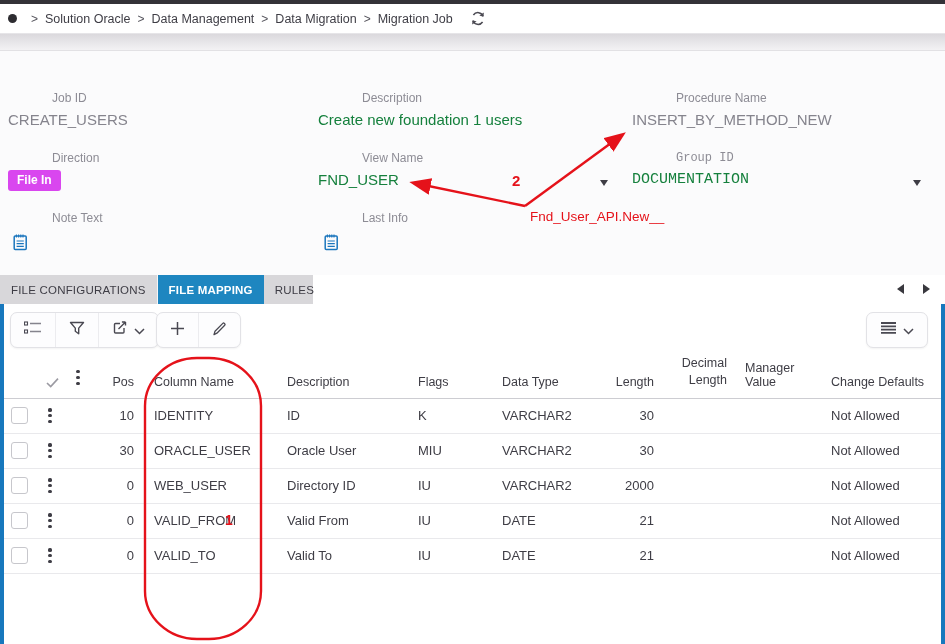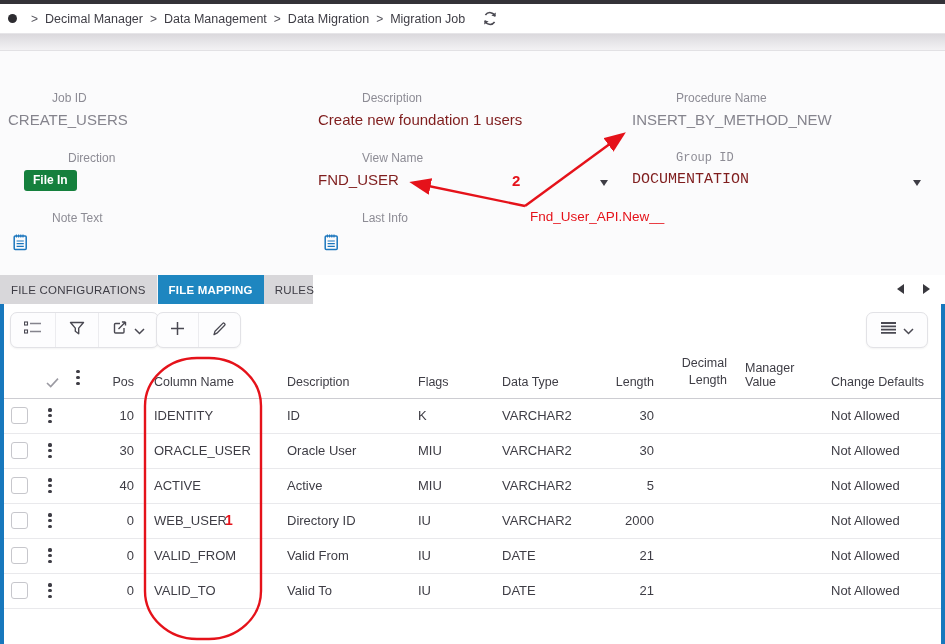--- a/index.html
+++ b/index.html
@@ -27,23 +27,23 @@
     left:0; top:34px; width:945px; height:17px;
     background:linear-gradient(#dbd9dd,#f3f2f4);
     border-bottom:1px solid #e2e1e4;
   }
 
   
   .form-panel { left:0; top:51px; width:945px; height:224px; background:#fbfbfc; }
   .f-label { font-size:12px; color:#8d8c95;margin-left:44px; }
   .f-value { font-size:15px; margin-top:6px; }
   .val-gray { color:#85848d; }
-  .val-dark { color:#7f1d1d; }
+  .val-dark { color:#15803d; }
   .badge {
-    display:inline-block; background:#15803d; color:#ffffff; font-size:12px;
+    display:inline-block; background:#d946ef; color:#ffffff; font-size:12px;
     font-weight:bold; padding:3px 9px 4px; border-radius:3px; margin-top:5px;
   }
   .caret-down {
     width:0; height:0; border-left:4.5px solid transparent;
     border-right:4.5px solid transparent; border-top:6px solid #3e3d45; cursor:pointer;
   }
 
   
   .ann { color:#e5121a; font-weight:bold; pointer-events:none; }
   .ann-svg { left:0; top:0; width:945px; height:644px; pointer-events:none; }
@@ -96,21 +96,21 @@
 </head>
 <body>
 
 <div class="page">
 
   <div class="abs top-strip"></div>
 
   <div class="abs breadcrumb-bar">
     <span class="bc-dot"></span>
     <span class="bc-sep">&gt;</span>
-    <span class="bc-link">Decimal Manager</span>
+    <span class="bc-link">Solution Oracle</span>
     <span class="bc-sep">&gt;</span>
     <span class="bc-link">Data Management</span>
     <span class="bc-sep">&gt;</span>
     <span class="bc-link">Data Migration</span>
     <span class="bc-sep">&gt;</span>
     <span class="bc-link">Migration Job</span>
     <span class="refresh-wrap">
       <svg width="18" height="17" viewBox="0 0 18 17">
         <path d="M14.2 6.2 A5.6 5.6 0 0 0 4.4 5.0" fill="none" stroke="#4a4952" stroke-width="1.5"></path>
         <path d="M3.8 10.8 A5.6 5.6 0 0 0 13.6 12.0" fill="none" stroke="#4a4952" stroke-width="1.5"></path>
@@ -132,21 +132,21 @@
     <div class="abs" style="left:318px; top:40px;">
       <div class="f-label">Description</div>
       <div class="f-value val-dark">Create new foundation 1 users</div>
     </div>
 
     <div class="abs" style="left:632px; top:40px;">
       <div class="f-label">Procedure Name</div>
       <div class="f-value val-gray">INSERT_BY_METHOD_NEW</div>
     </div>
 
-    <div class="abs" style="left:24px; top:100px;">
+    <div class="abs" style="left:8px; top:100px;">
       <div class="f-label">Direction</div>
       <span class="badge">File In</span>
     </div>
 
     <div class="abs" style="left:318px; top:100px;">
       <div class="f-label">View Name</div>
       <div class="f-value val-dark">FND_USER</div>
     </div>
     <div class="abs caret-down" style="left:600px; top:129px;"></div>
 
@@ -342,41 +342,20 @@
           <td>
               <div class="checkbox"></div>
             </td>
           <td>
               <div class="kebab">
                 <i></i>
                 <i></i>
                 <i></i>
               </div>
             </td>
-          <td class="ar">40</td>
-          <td class="al">ACTIVE</td>
-          <td class="al">Active</td>
-          <td class="al">MIU</td>
-          <td class="al">VARCHAR2</td>
-          <td class="ar">5</td>
-          <td class="ar"></td>
-          <td class="al"></td>
-          <td class="al">Not Allowed</td>
-        </tr>
-        <tr>
-          <td>
-              <div class="checkbox"></div>
-            </td>
-          <td>
-              <div class="kebab">
-                <i></i>
-                <i></i>
-                <i></i>
-              </div>
-            </td>
           <td class="ar">0</td>
           <td class="al">WEB_USER</td>
           <td class="al">Directory ID</td>
           <td class="al">IU</td>
           <td class="al">VARCHAR2</td>
           <td class="ar">2000</td>
           <td class="ar"></td>
           <td class="al"></td>
           <td class="al">Not Allowed</td>
         </tr>

